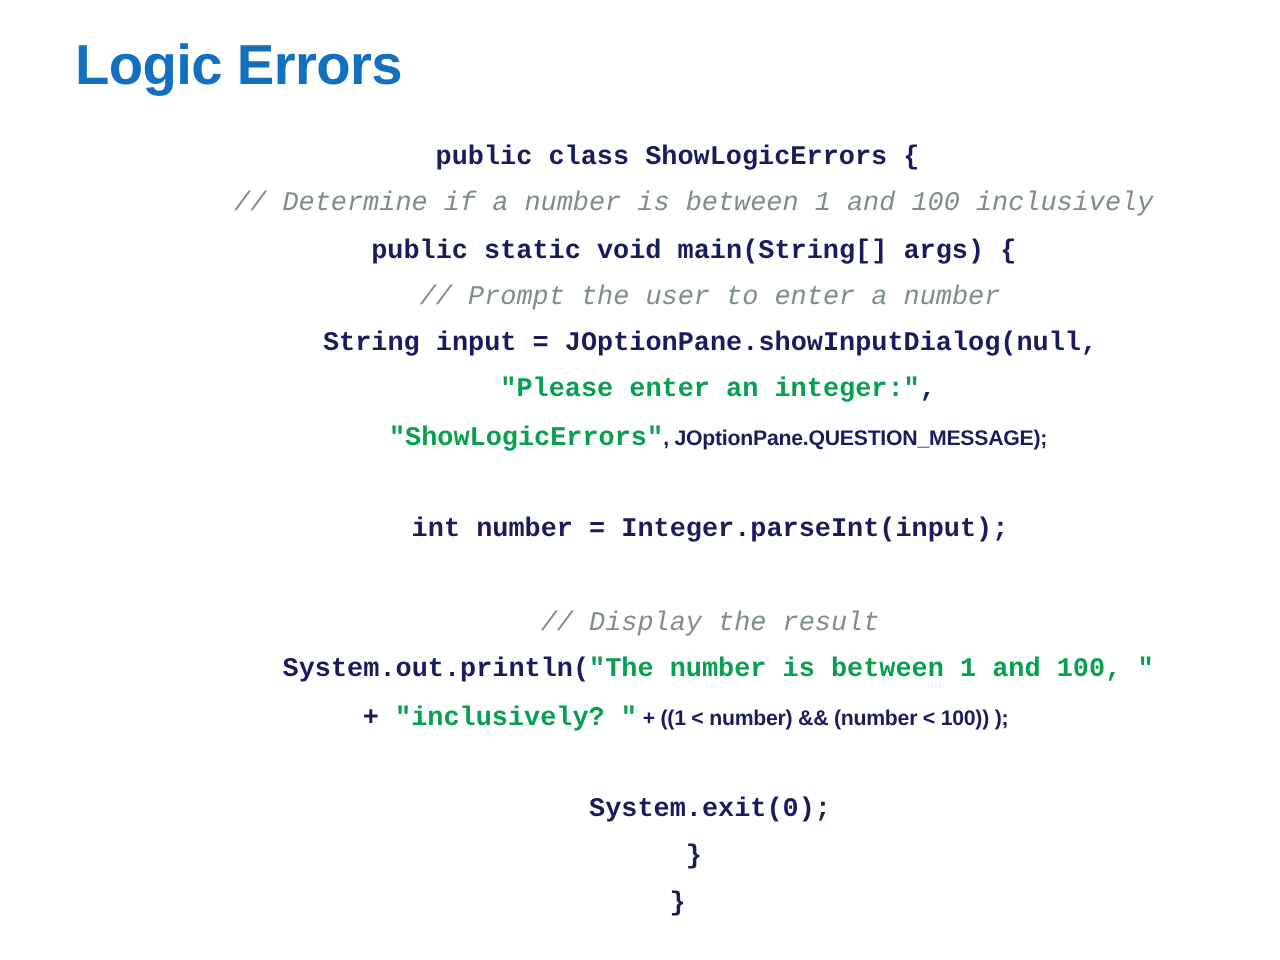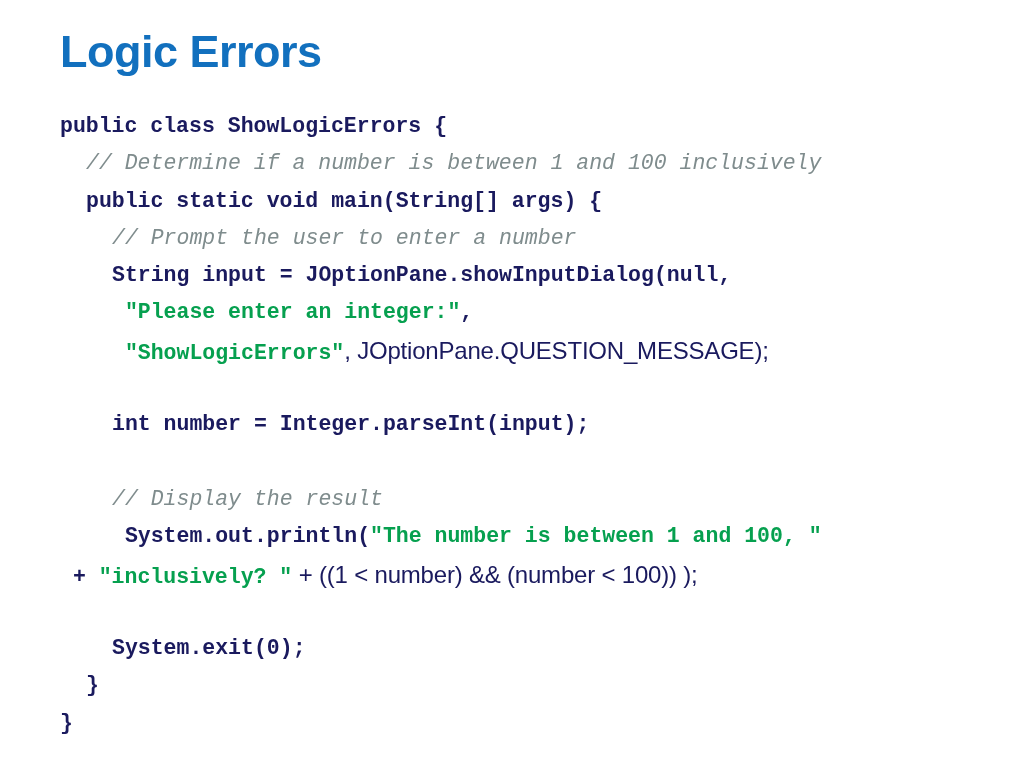--- a/index.html
+++ b/index.html
@@ -40,20 +40,21 @@
     font-family: "Liberation Mono", "DejaVu Sans Mono", monospace;
     font-size: 21.5px;
     line-height: 37.3px;
     white-space: pre;
   }
   .code-line {
     white-space: pre;
     height: 37.3px;
     padding-left: 60px;
     box-sizing: border-box;
+    text-align: center;
   }
   .code-line.blank {
     height: 37.3px;
   }
   .tok {
     white-space: pre;
   }
   .t-code {
     color: #1A1A5E;
     font-weight: bold;
@@ -63,22 +64,22 @@
     font-weight: normal;
     font-style: italic;
   }
   .t-string {
     color: #06A04F;
     font-weight: bold;
   }
   .t-alt {
     font-family: "Liberation Sans", sans-serif;
     color: #1A1A5E;
-    font-weight: normal;
-    font-size: 24px;
+    font-weight: bold;
+    font-size: 17px;
     letter-spacing: -0.2px;
   }
 </style>
 </head>
 <body>
 
 <div id="slide">
 
   <div id="slide-title">Logic Errors</div>
 

